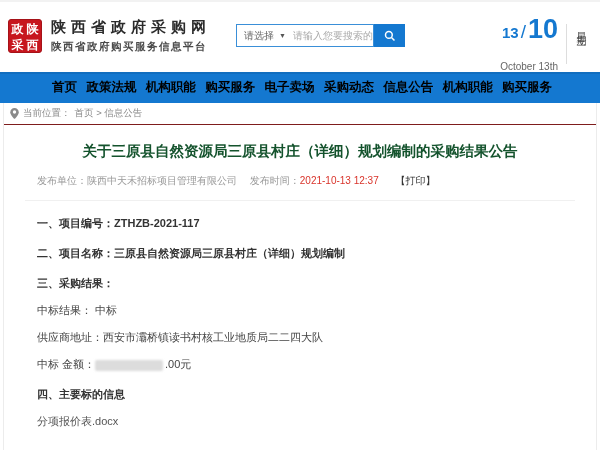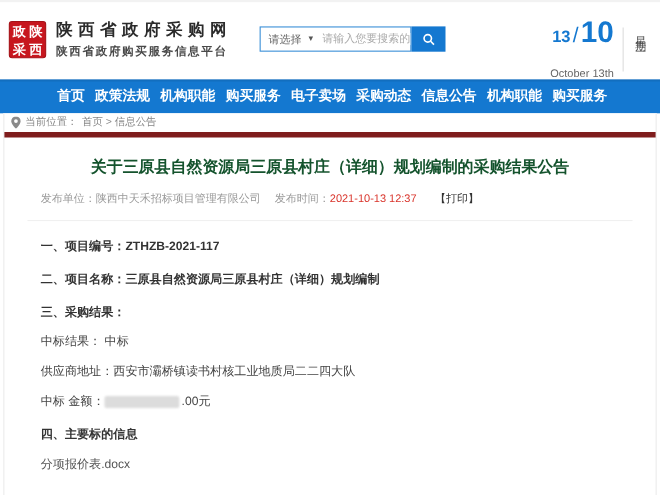--- a/index.html
+++ b/index.html
@@ -34,27 +34,27 @@
   .d-day { font-size:15px; font-weight:bold; }
   .d-sep { font-size:19px; margin:0 2px; font-weight:normal; }
   .d-month { font-size:27px; font-weight:bold; line-height:26px; }
   .date-en { font-size:10px; color:#666; margin-top:18px; }
   .weekday { writing-mode:vertical-rl; font-size:10px; color:#444; letter-spacing:3px;
     border-left:1px solid #ddd; margin-left:8px; padding-left:7px; height:40px; }
 
   
   .nav { height:31px; background:#1478d0; display:flex; align-items:center;
     justify-content:space-between; padding:0 48px 0 52px; box-shadow:inset 0 2px 0 rgba(0,0,0,.08); }
-  .nav-item { color:#ffffff; font-size:12.5px; font-weight:bold; cursor:pointer; white-space:nowrap; }
+  .nav-item { color:#000000; font-size:12.5px; font-weight:bold; cursor:pointer; white-space:nowrap; }
 
   
   .main-wrap { margin:0 3px; border-left:1px solid #ececec; border-right:1px solid #ececec;
     height:347px; background:#fff; }
   .breadcrumb { display:flex; align-items:center; gap:4px; height:22px; padding:0 6px;
-    font-size:9.5px; color:#888; border-bottom:5px solid #7f1d1d; }
+    font-size:9.5px; color:#888; border-bottom:1px solid #7f1d1d; }
 
   .article { padding:0 33px; }
   .article-title { text-align:center; font-size:14.5px; font-weight:bold; color:#14532d;
     margin-top:17px; }
   .article-meta { text-align:left; font-size:10px; color:#999; margin-top:13px; }
   .meta-time { color:#d9342b; }
   .meta-print { color:#333; margin-left:14px; cursor:pointer; }
   .meta-sep { border-bottom:1px solid #f0f0f0; margin:12px -12px 0 -12px; }
 
   .sec { font-size:11px; font-weight:bold; color:#333; margin-top:15px; }

